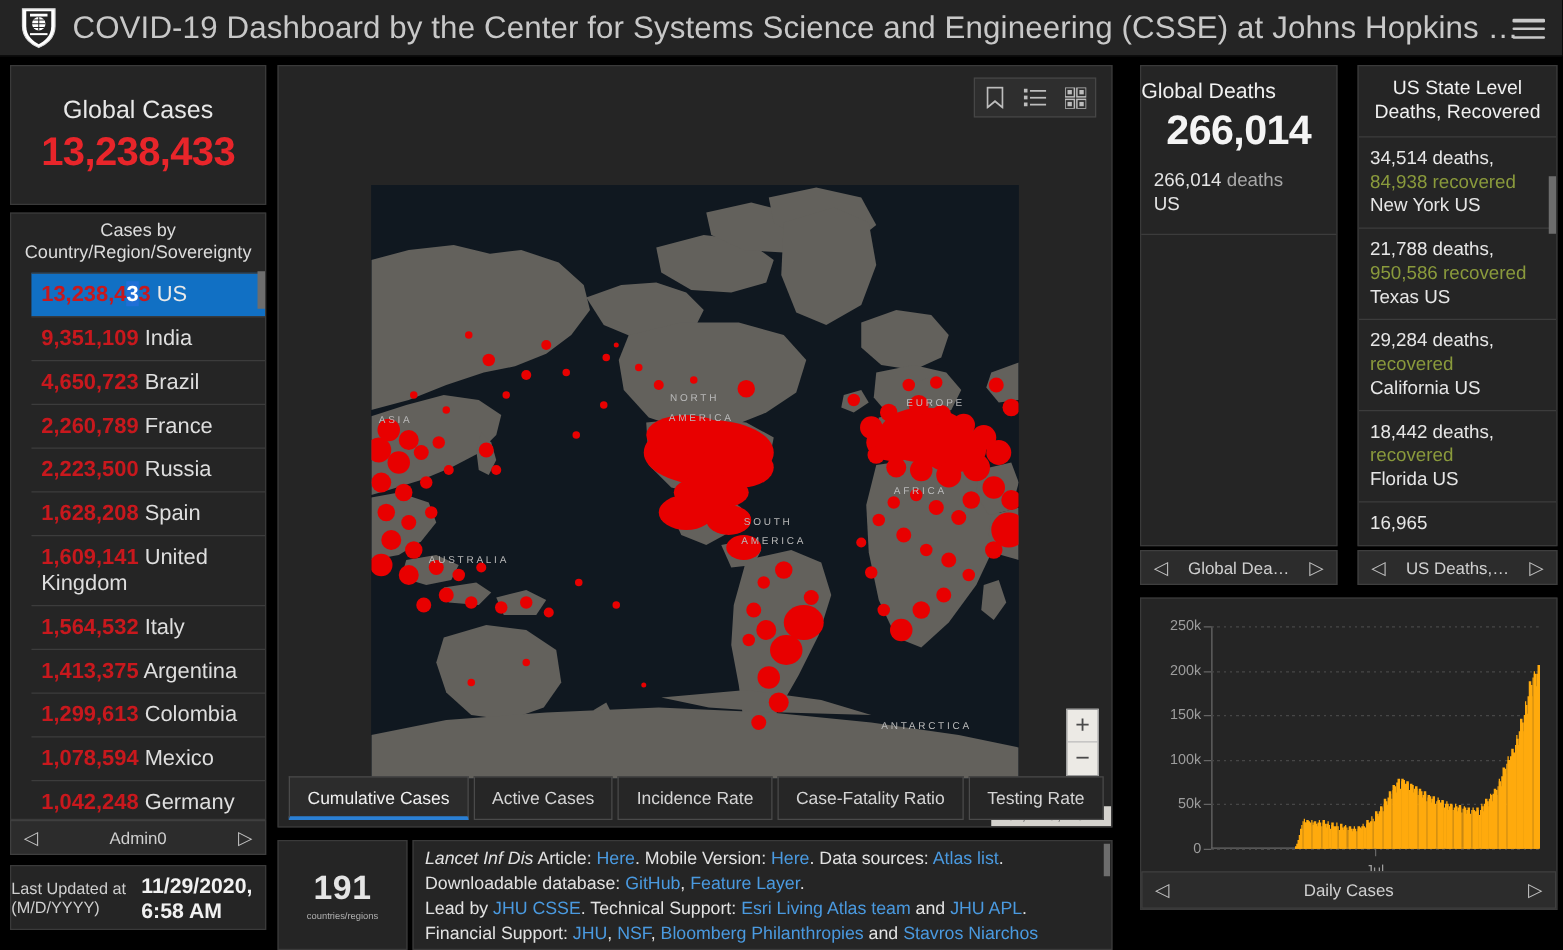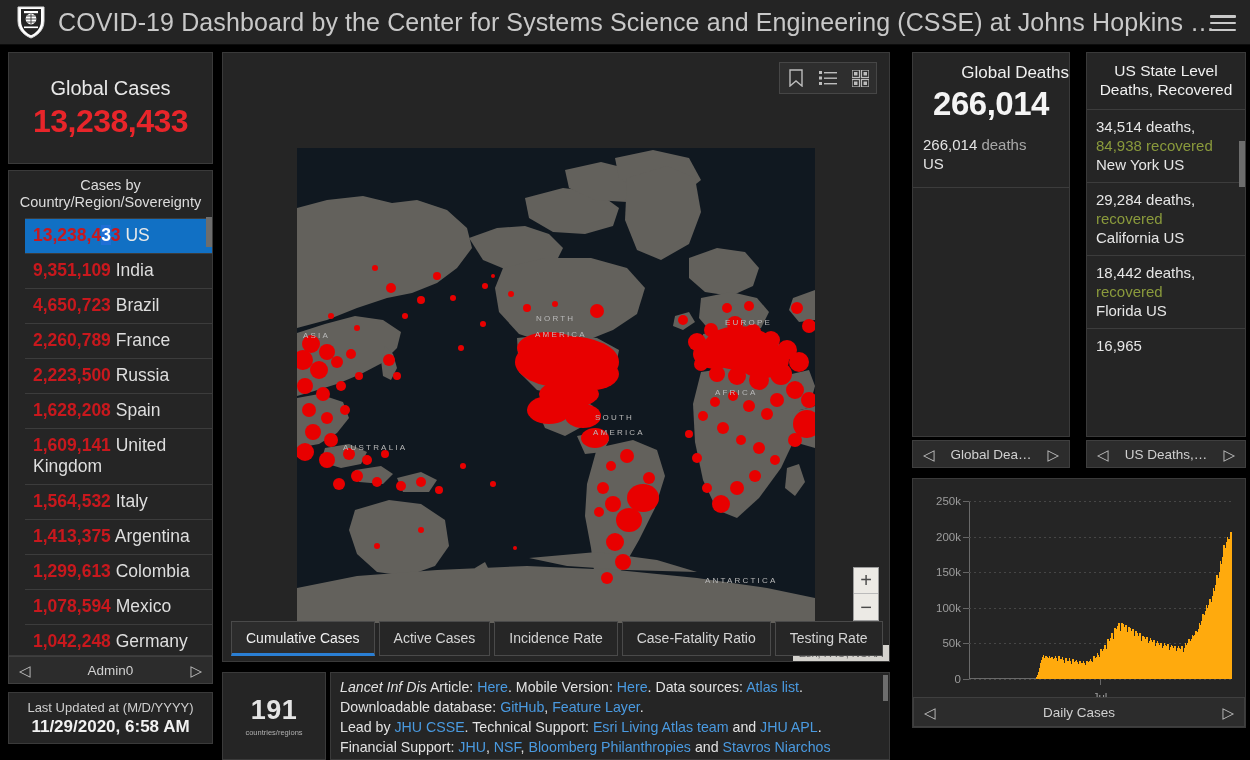--- a/index.html
+++ b/index.html
@@ -65,21 +65,21 @@
   }
 
   .navbar {
     margin-top: 0; height: 28px; background: #2c2c2c; border: 1px solid #3f3f3f;
     display: flex; align-items: center; justify-content: space-between;
     padding: 0 10px; color: #d0d0d0; font-size: 13.5px;
   }
   .nav-arrow { font-size: 15px; color: #c0c0c0; line-height: 1; }
   .navbar-mid { flex: 1; text-align: center; overflow: hidden; white-space: nowrap; }
 
-  .updated { margin-top: 8px; height: 52px; display: flex; flex-direction: column;
+  .updated { margin-top: 8px; height: 52px; display: flex; 
     align-items: center; justify-content: center; }
   .upd-label { color: #cfcfcf; font-size: 13px; }
   .upd-value { color: #f1f1f1; font-size: 17px; font-weight: 700; margin-top: 2px; }
 
   
   .map-panel {
     position: absolute; left: 222px; top: 52px; width: 668px; height: 610px;
     background: #252525; border: 1px solid #3a3a3a; overflow: hidden;
   }
   .map-toolbar {
@@ -133,21 +133,21 @@
   .credits a { color: #4a9ae0; text-decoration: none; }
   .credits .it { font-style: italic; }
   .credits b { color: #ffffff; }
   .credits-scroll { position: absolute; right: 1px; top: 2px; width: 5px; height: 26px; background: #6d6d6d; }
 
   
   .deaths-panel {
     position: absolute; left: 912px; top: 52px; width: 158px; height: 385px;
     background: #252525; border: 1px solid #3a3a3a;
   }
-  .gd-label { color: #f0f0f0; font-size: 17px; text-align: right; padding-top: 10px; }
+  .gd-label { color: #f0f0f0; font-size: 17px; text-align: left; padding-top: 10px; }
   .gd-value { color: #f4f4f4; font-size: 33px; font-weight: 700; text-align: center;
     letter-spacing: -.5px; margin-top: 2px; }
   .gd-row { padding: 12px 10px 14px 10px; color: #e4e4e4; font-size: 15px; line-height: 19px;
     border-bottom: 1px solid #3c3c3c; }
   .gd-row .muted { color: #a8a8a8; }
 
   .states-panel {
     position: absolute; left: 1086px; top: 52px; width: 160px; height: 385px;
     background: #252525; border: 1px solid #3a3a3a; overflow: hidden;
   }
@@ -521,20 +521,21 @@
     <span class="nav-arrow">▷</span>
   </div>
 
   <div class="states-panel">
     <div class="sp-header">
       <span>US State Level</span><br>
       <span class="b">Deaths, Recovered</span>
     </div>
     <div class="sp-rows" id="states-rows">
         <div class="sp-row"><span>34,514</span> <span>deaths,</span> <span class="rec">84,938</span> <span class="rec">recovered</span><br><span>New York US</span></div>
+        <div class="sp-row"><span>21,788</span> <span>deaths,</span> <span class="rec">950,586</span> <span class="rec">recovered</span><br><span>Texas US</span></div>
         <div class="sp-row"><span>29,284</span> <span>deaths,</span> <span class="rec">recovered</span><br><span>California US</span></div>
         <div class="sp-row"><span>18,442</span> <span>deaths,</span> <span class="rec">recovered</span><br><span>Florida US</span></div>
         <div class="sp-row"><span>16,965</span></div>
       </div>
     <div class="sp-scroll"></div>
   </div>
   <div class="navbar navbar-right nav-st">
     <span class="nav-arrow">◁</span>
     <span class="navbar-mid">US Deaths,…</span>
     <span class="nav-arrow">▷</span>

